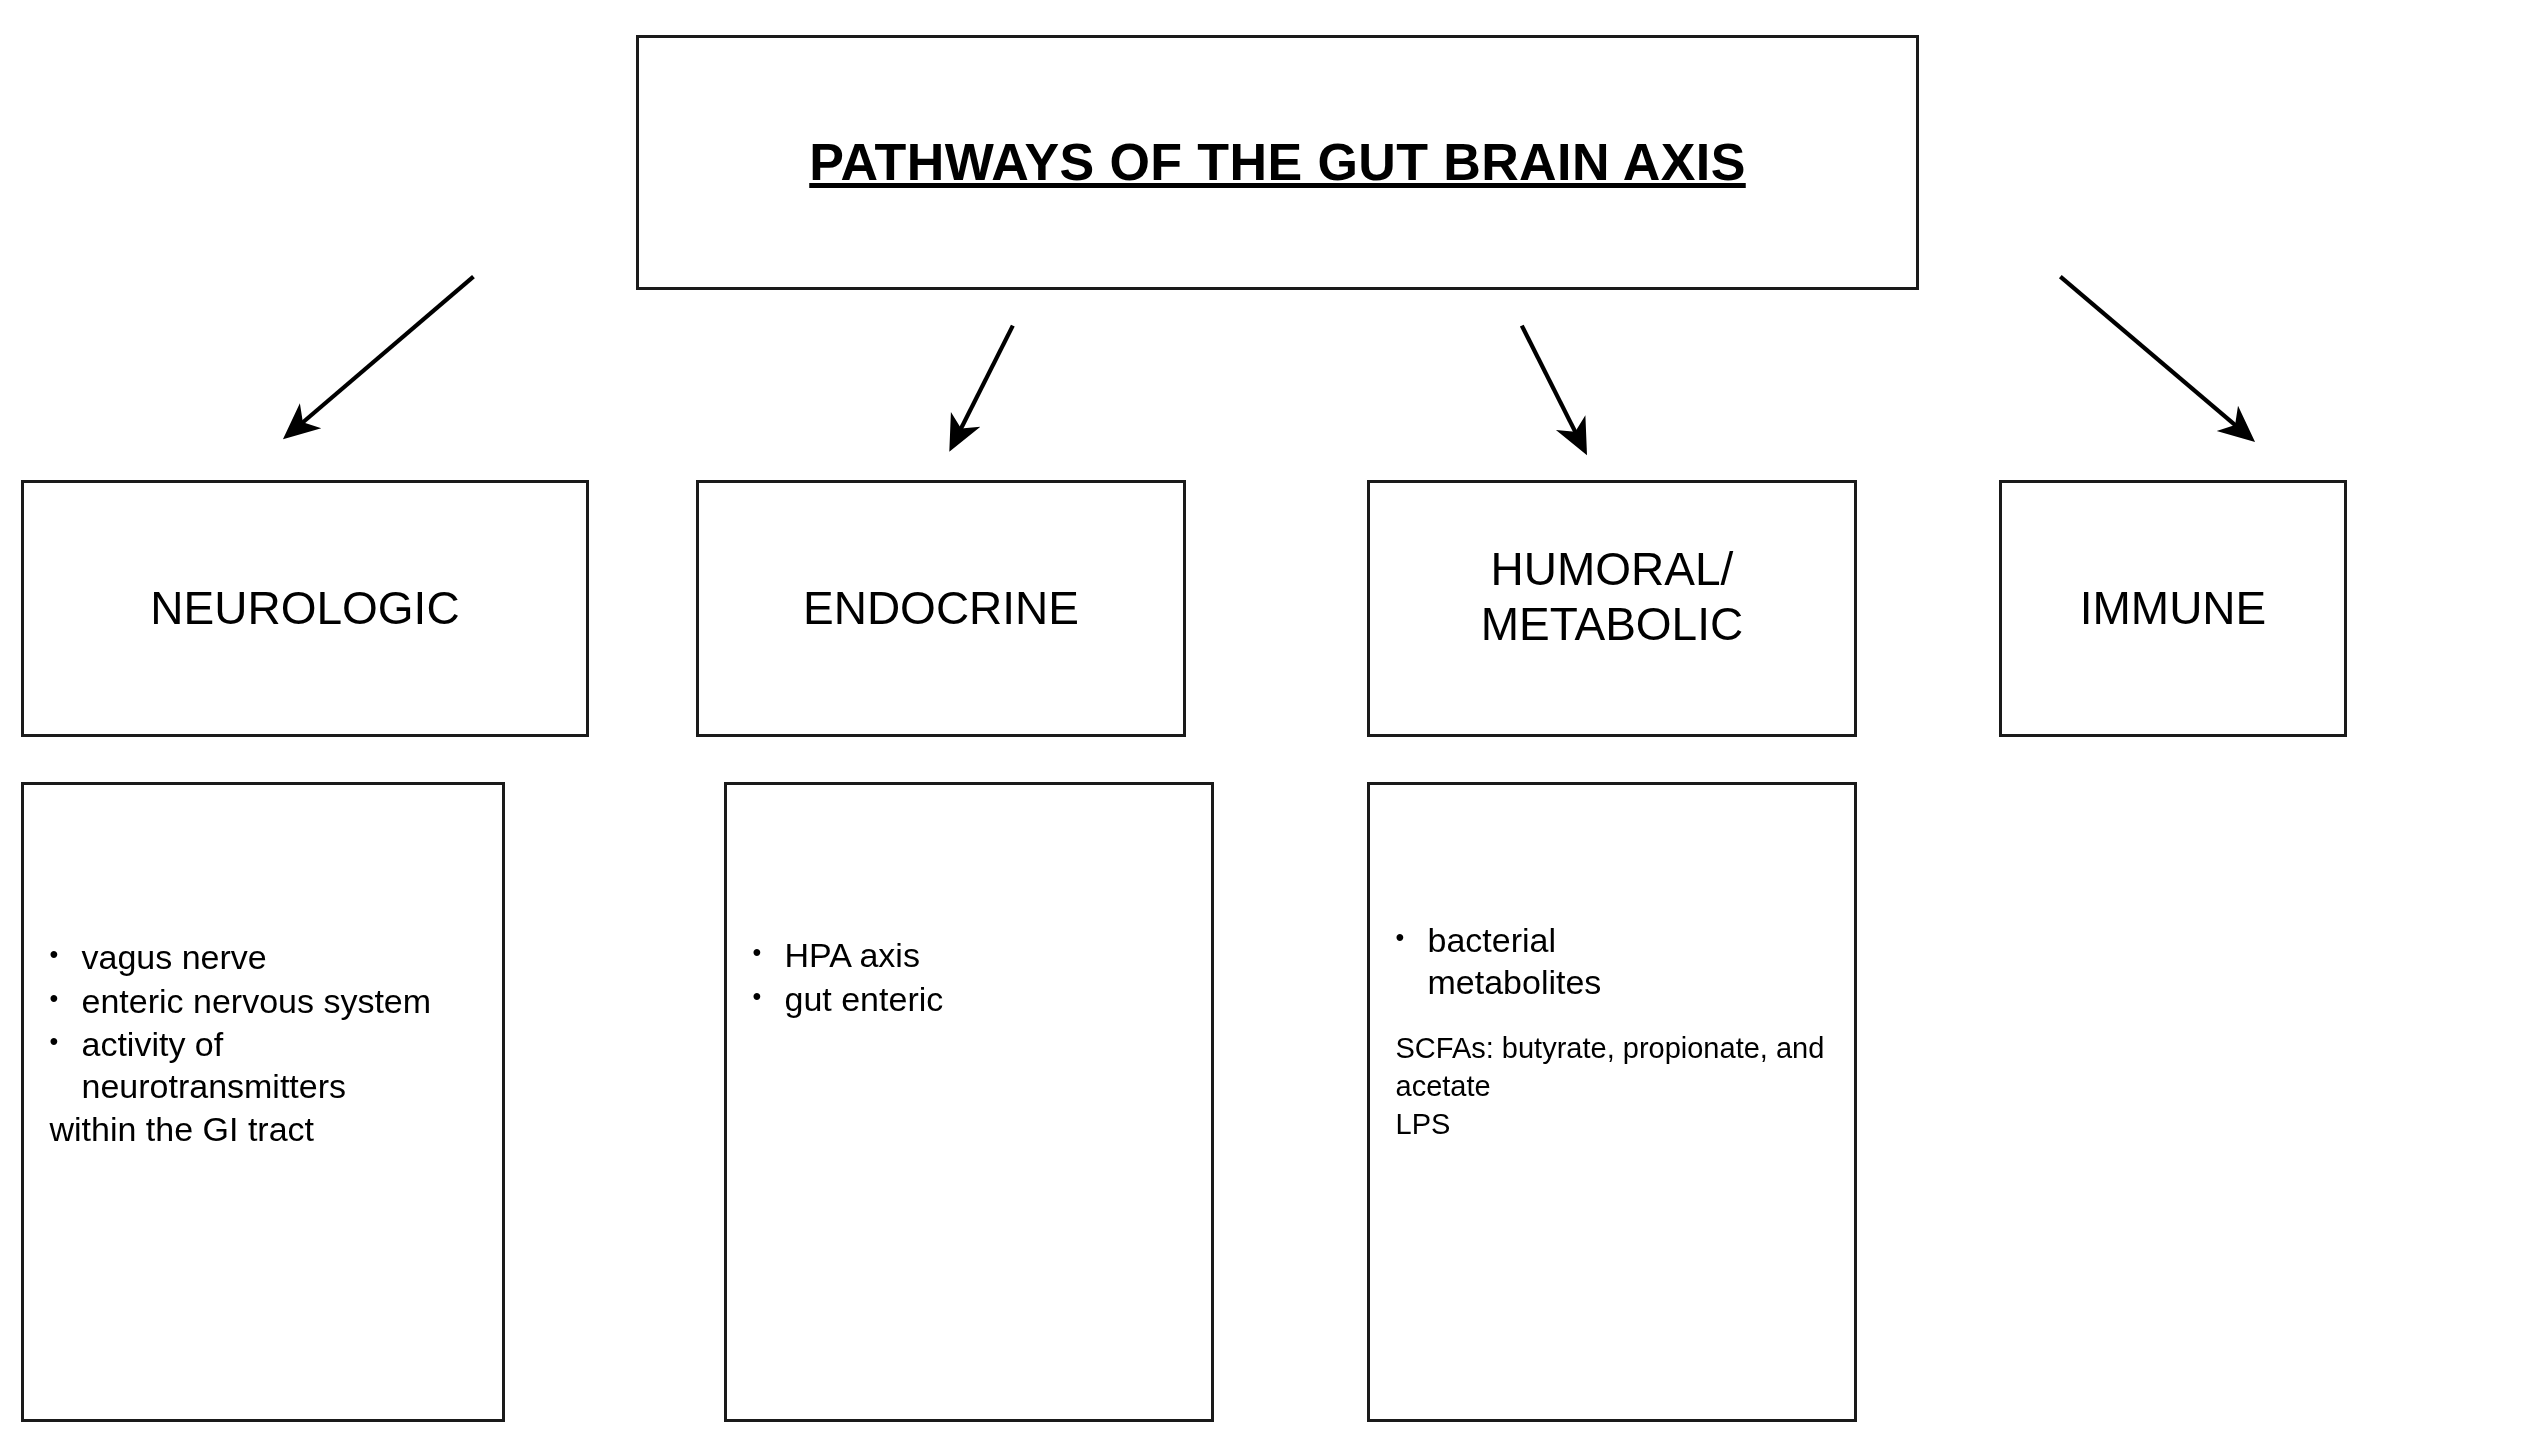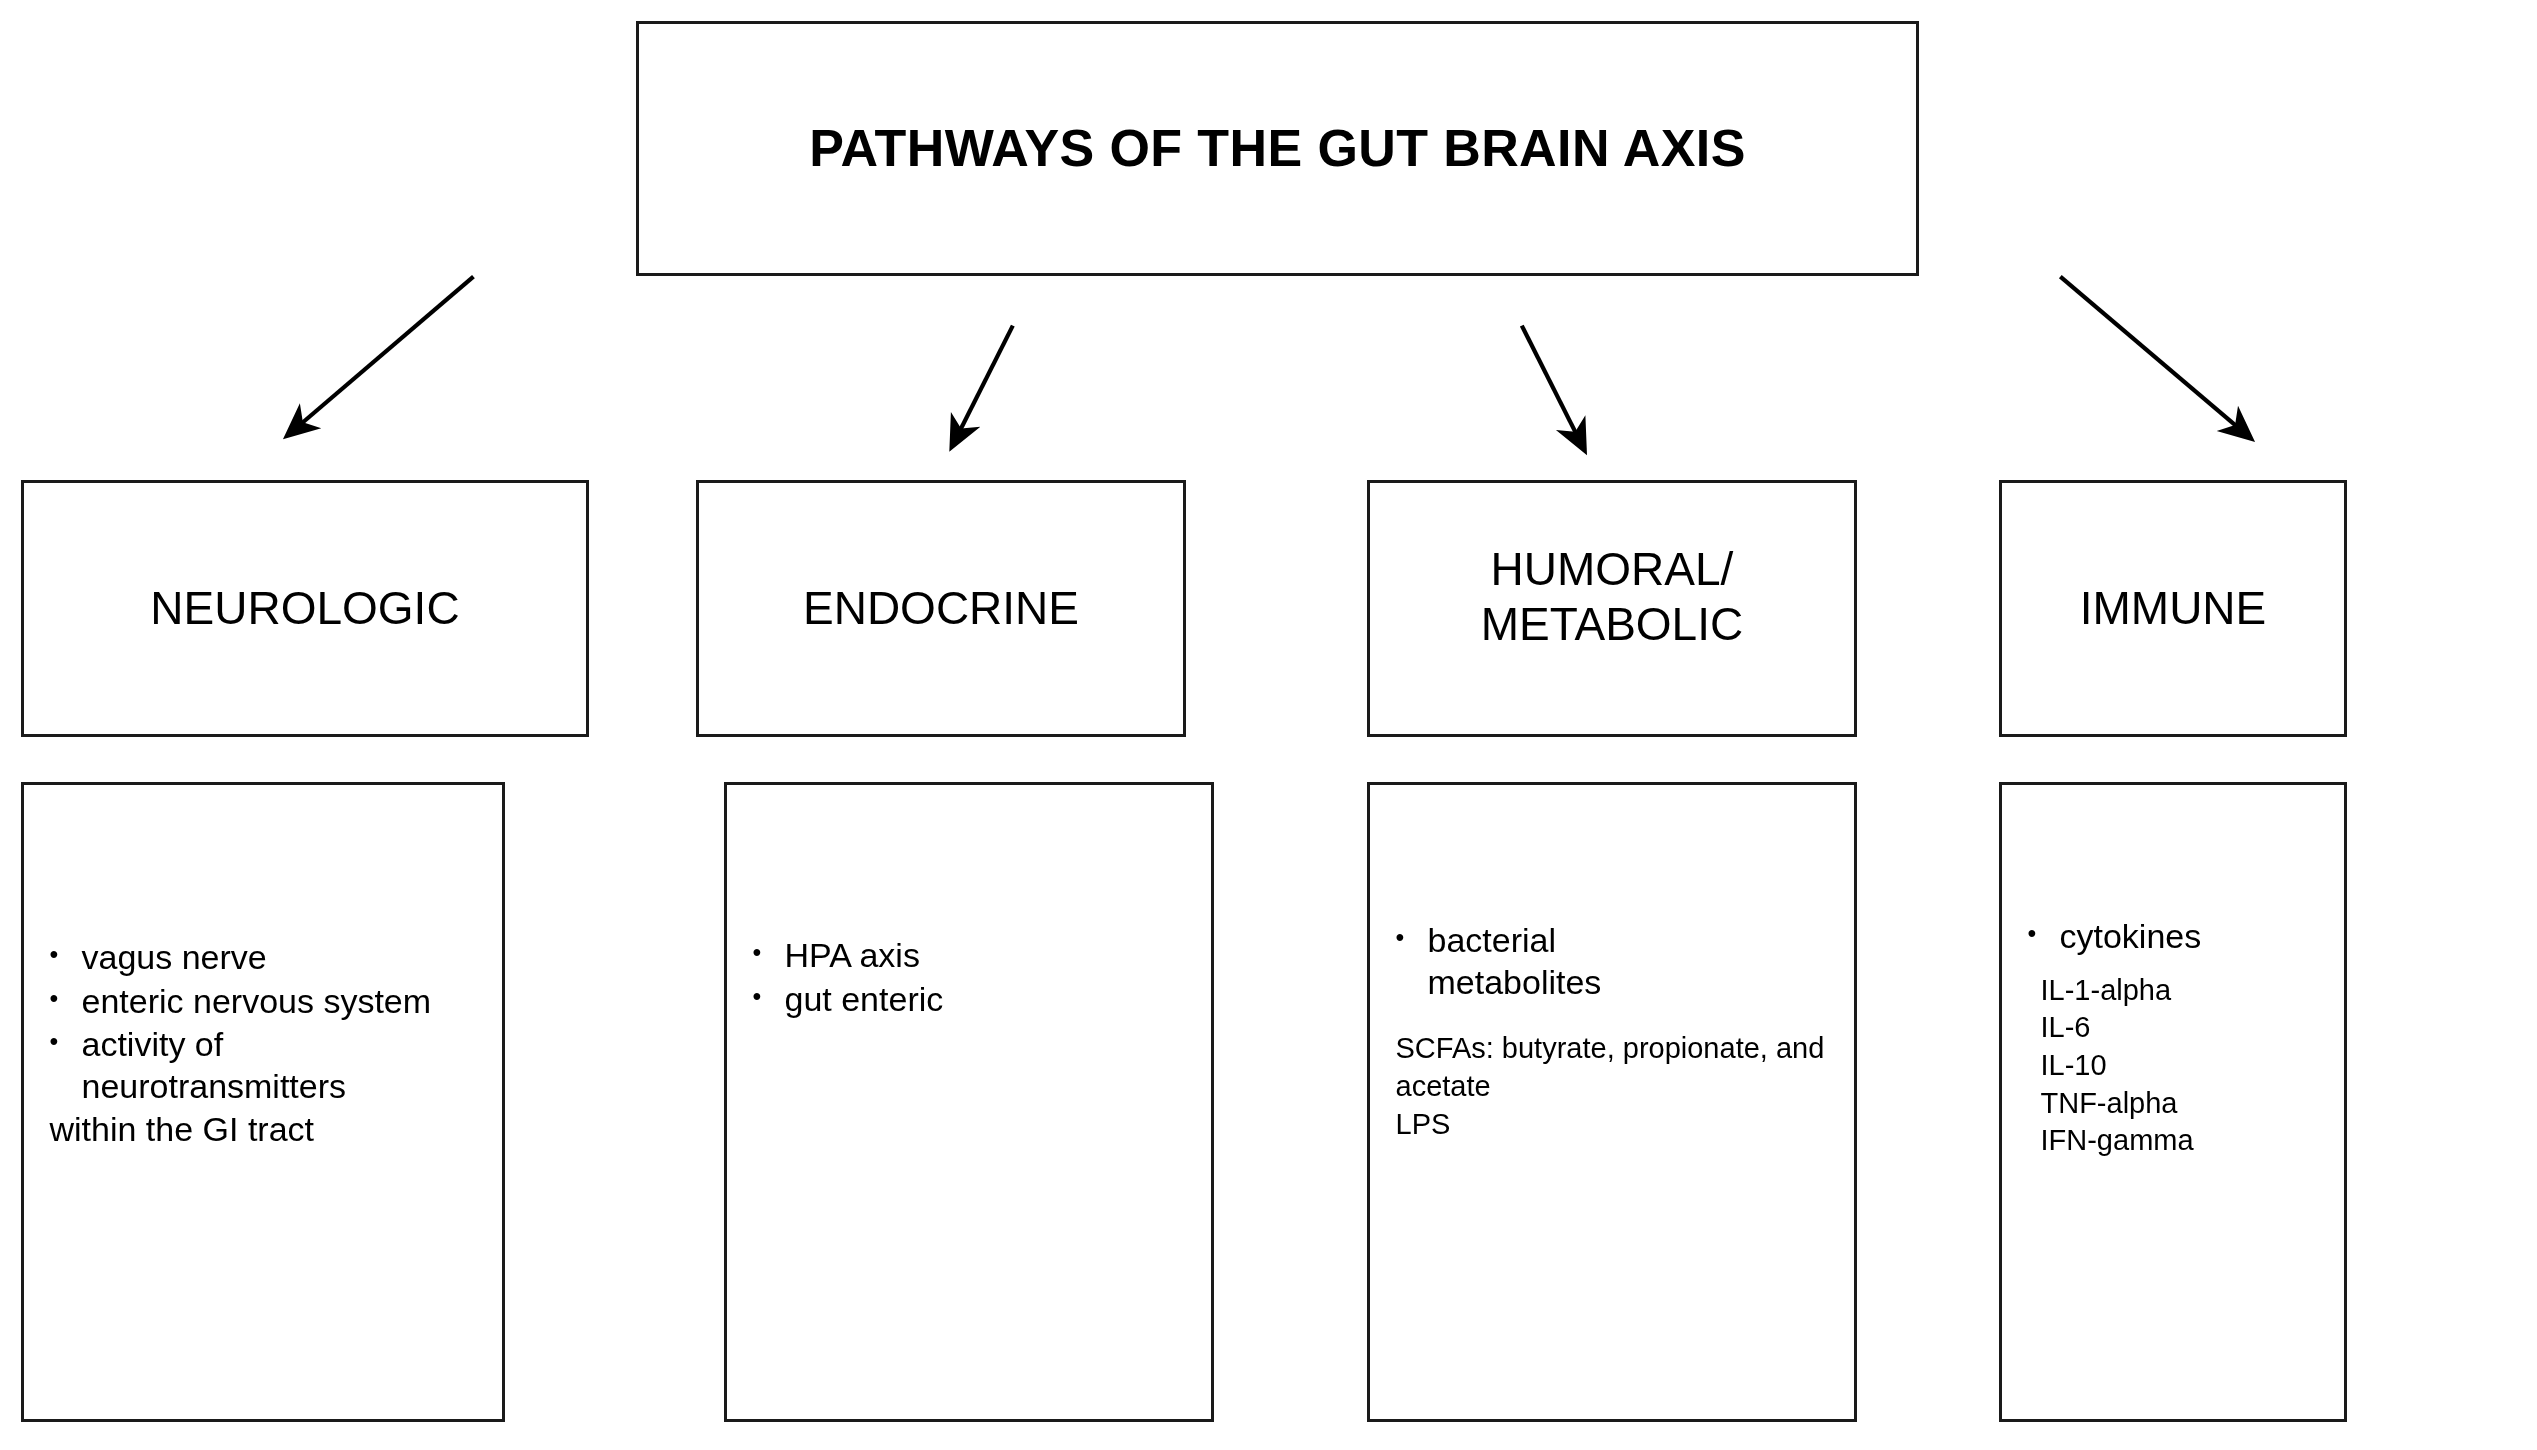--- a/index.html
+++ b/index.html
@@ -22,26 +22,27 @@
   .box {
     position: absolute;
     box-sizing: border-box;
     border: 3.4px solid #1a1a1a;
     background: #ffffff;
   }
 
   
   #title-box {
     left: 636px;
-    top: 21px;
+    top: 35px;
     width: 1283px;
     height: 255px;
     display: flex;
     align-items: center;
     justify-content: center;
+    text-decoration: underline;
   }
   #title-text {
     font-size: 52px;
     font-weight: bold;
     letter-spacing: 0.4px;
     text-align: center;
     line-height: 1.1;
     white-space: nowrap;
   }
 
@@ -192,30 +193,15 @@
         <li class="wide-gap" style="max-width:254px;">bacterial metabolites</li>
       </ul>
       <div class="spacer-sm"></div>
       <div class="sub-block" style="padding-left:12px;">
         <div>SCFAs: butyrate, propionate, and acetate</div>
         <div>LPS</div>
       </div>
     </div>
   </div>
 
-  <div class="box detail-box" style="left:1999px; width:348px;">
-    <div class="detail-inner" style="top:131px; left:13.5px; right:13.5px;">
-      <ul class="bullets">
-        <li class="wide-gap">cytokines</li>
-      </ul>
-      <div class="spacer-xs"></div>
-      <div class="sub-block" style="padding-left:25px;">
-        <div>IL-1-alpha</div>
-        <div>IL-6</div>
-        <div>IL-10</div>
-        <div>TNF-alpha</div>
-        <div>IFN-gamma</div>
-      </div>
-    </div>
-  </div>
 
 </div>
 
 
 </body></html>

